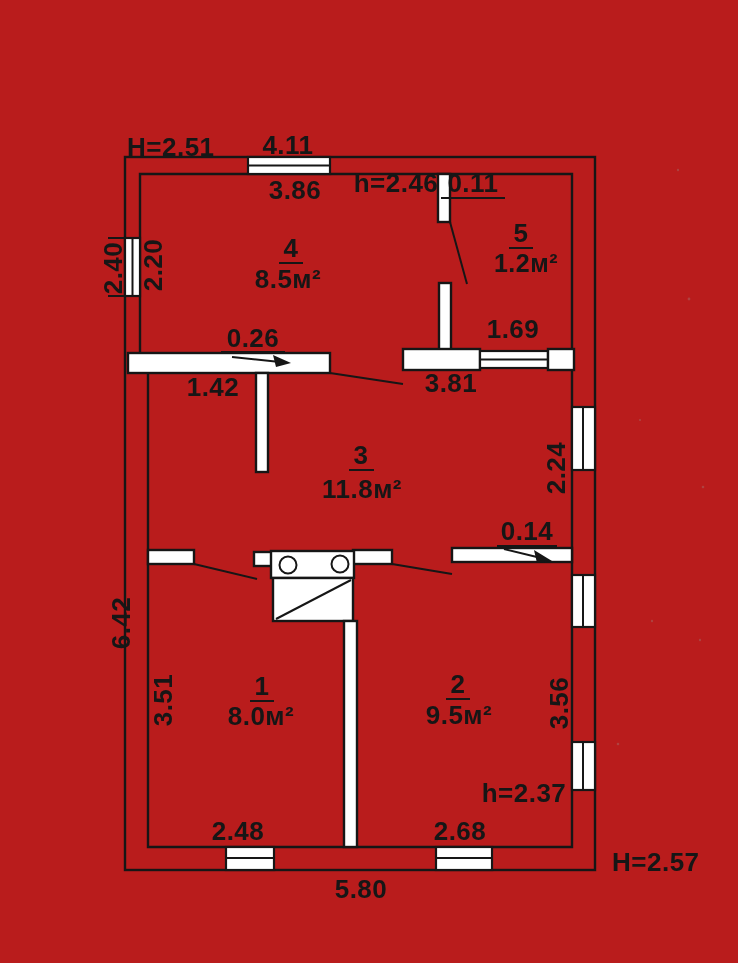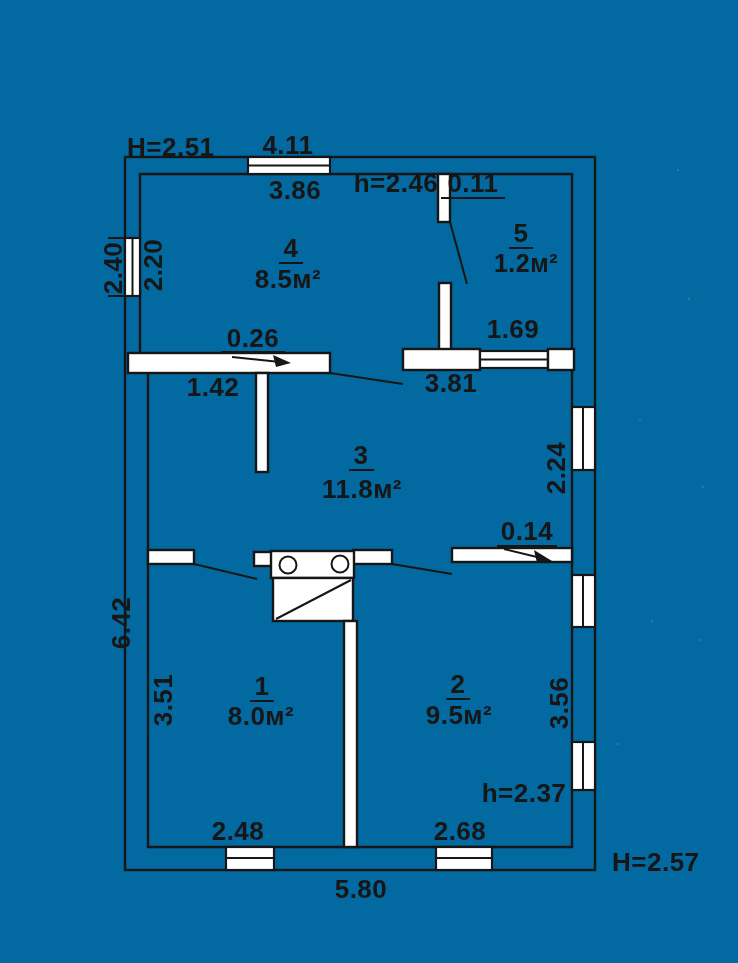--- a/index.html
+++ b/index.html
@@ -1,16 +1,16 @@
 <!DOCTYPE html>
 <html><head>
 <meta charset="utf-8">
 <style>
   html,body{margin:0;padding:0;background:#ffffff;}
-  .page{position:relative;width:738px;height:963px;background:#0369a1;overflow:hidden;
+  .page{position:relative;width:738px;height:963px;background:#b91c1c;overflow:hidden;
         font-family:"Liberation Sans",sans-serif;}
   svg{position:absolute;left:0;top:0;}
   svg text{fill:#161616;font-family:"Liberation Sans",sans-serif;font-weight:700;
            font-size:26px;letter-spacing:0.5px;}
   svg text.sm{font-size:25px;}
   .wall{fill:#ffffff;stroke:#161616;stroke-width:2.4;}
   .ln{stroke:#161616;stroke-width:2.4;fill:none;}
   .thin{stroke:#161616;stroke-width:2;fill:none;}
   .winr{fill:#ffffff;stroke:#161616;stroke-width:2.2;}
   .arr{fill:#161616;stroke:none;}

